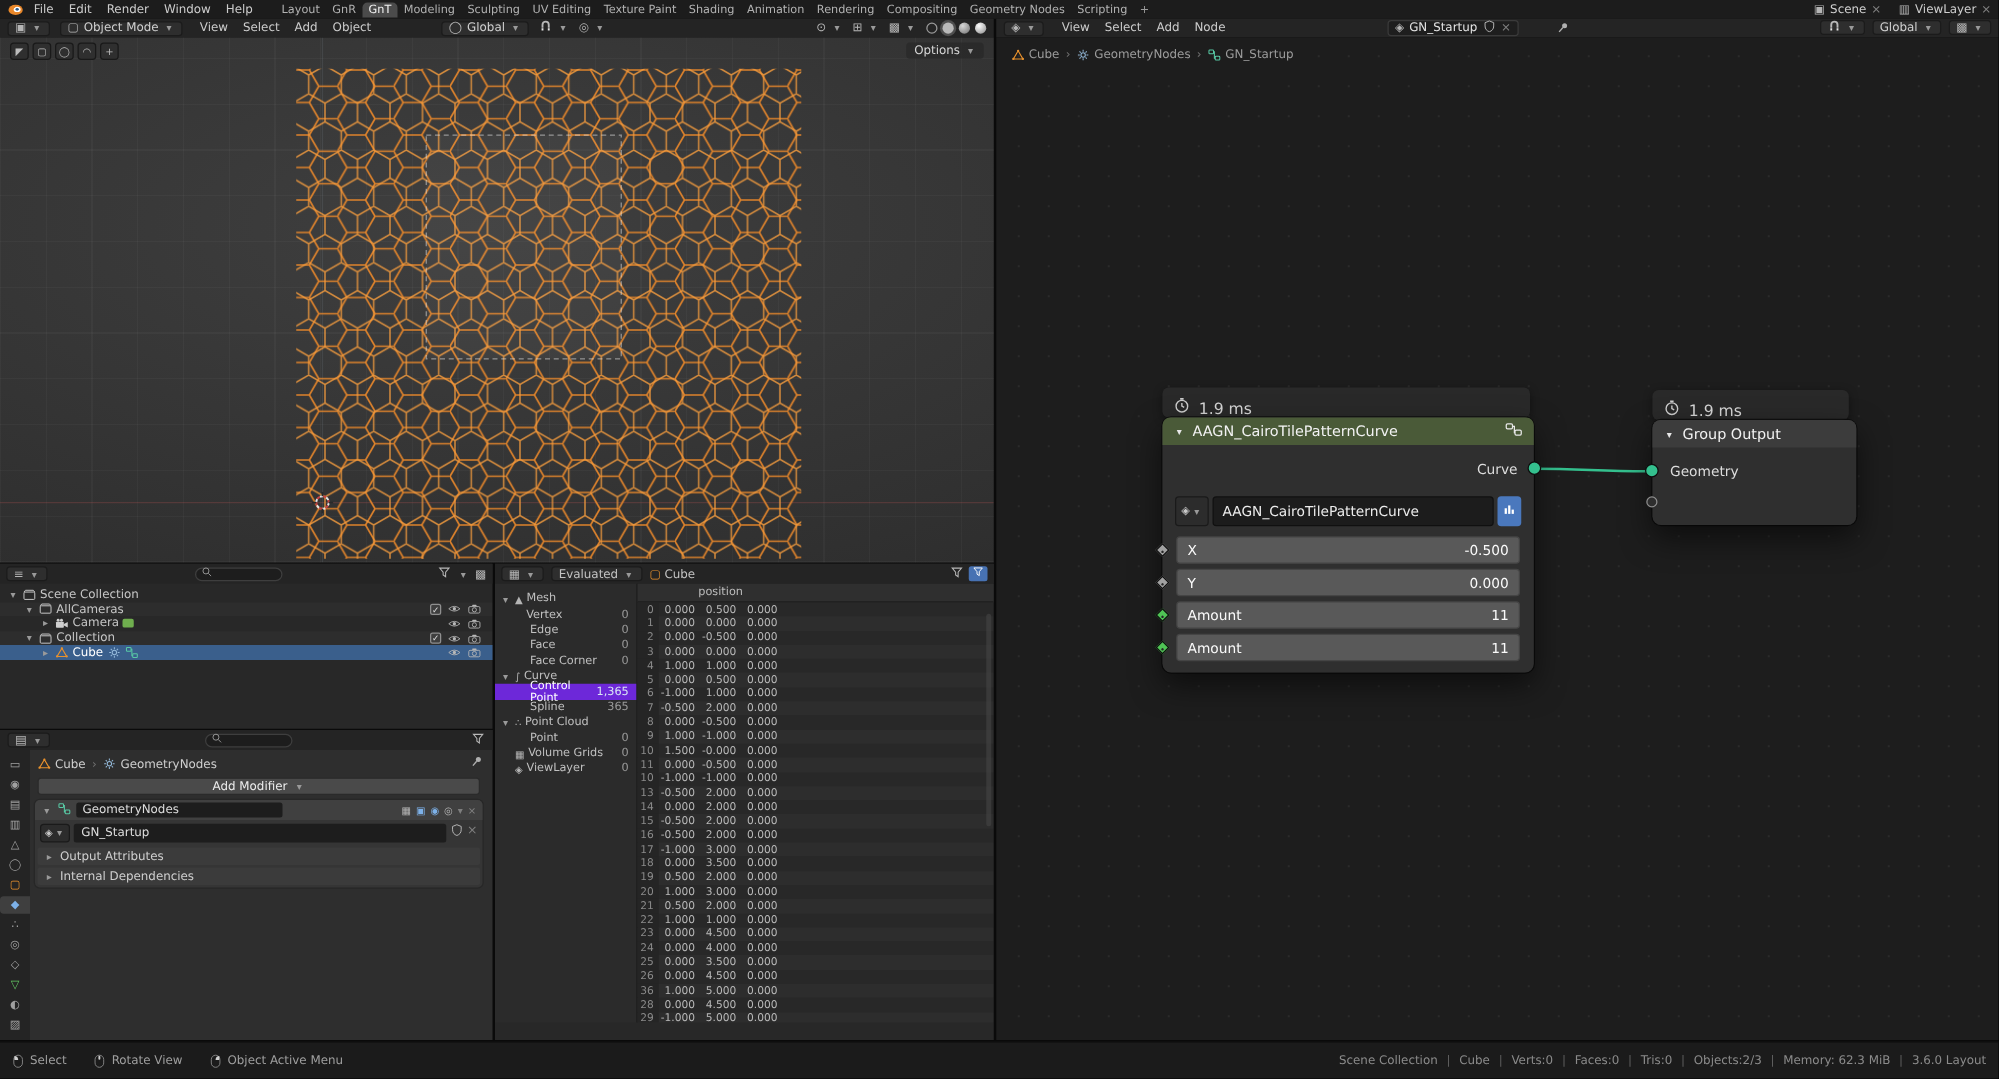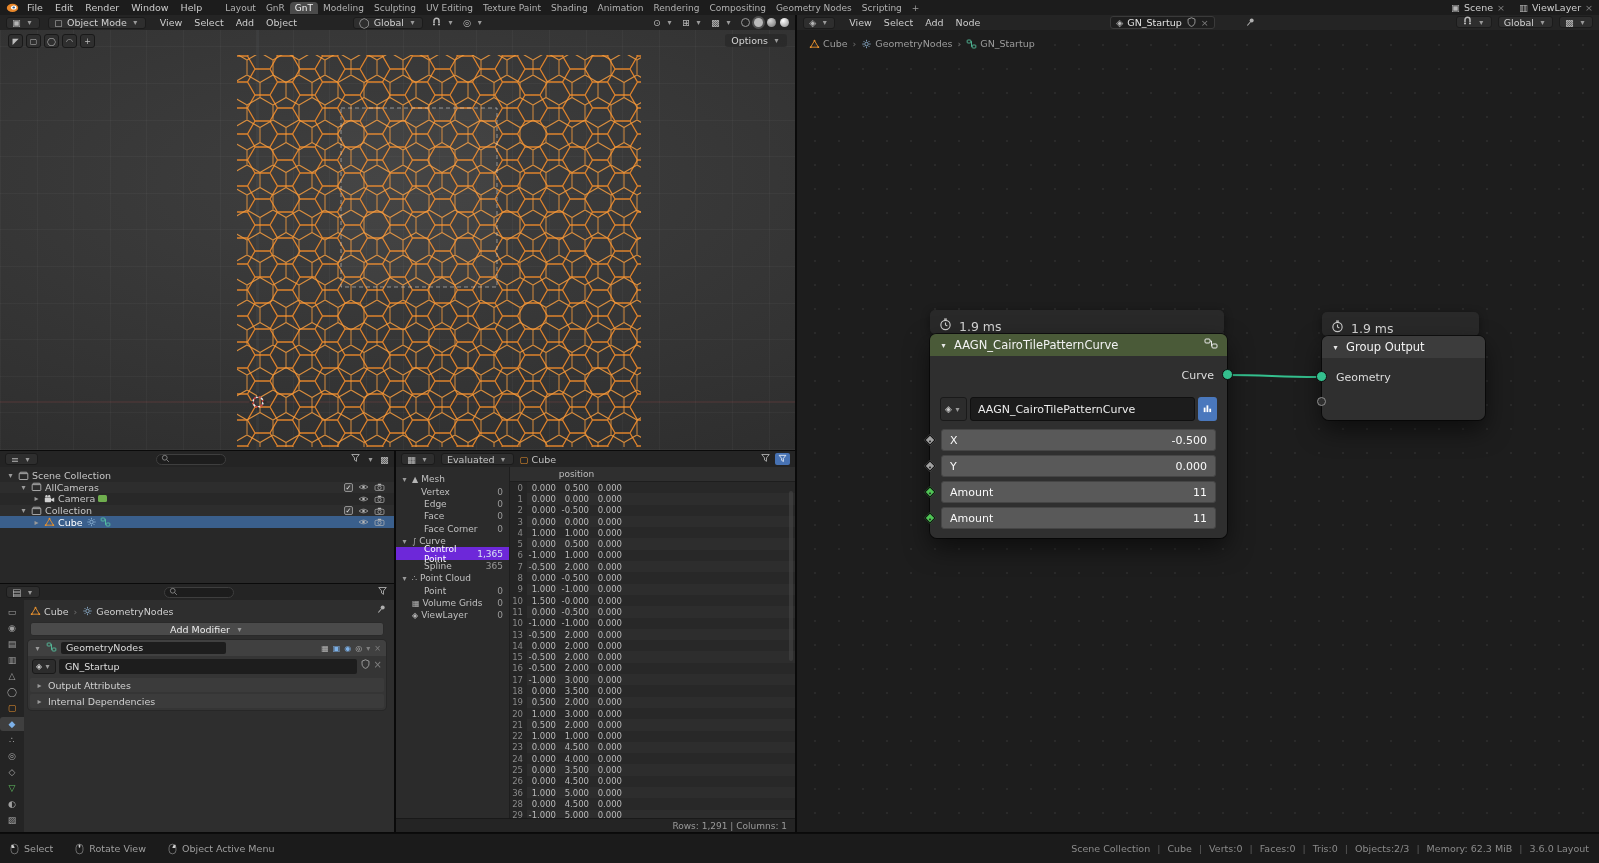--- a/index.html
+++ b/index.html
@@ -852,21 +852,20 @@
             <span class="c">0.000</span>
           </div>
           <div class="srow">
             <span class="c i">29</span>
             <span class="c">-1.000</span>
             <span class="c">5.000</span>
             <span class="c">0.000</span>
           </div>
         </div>
     </div>
-    <div class="s-footer">Rows: 1,291  |  Columns: 1</div>
     <div class="sbar"></div>
   </div>
 
   <div id="node-editor">
     <div id="ne-crumb">
         <span class="citem">
           <svg class="ic" viewBox="0 0 12 12">
             <path d="M6 2 L10.6 9.8 H1.4 Z" fill="none" stroke="#e8912d" stroke-width="1.1"></path>
             <circle cx="6" cy="2" r="1.1" fill="#e8912d"></circle>
             <circle cx="10.6" cy="9.8" r="1.1" fill="#e8912d"></circle>

